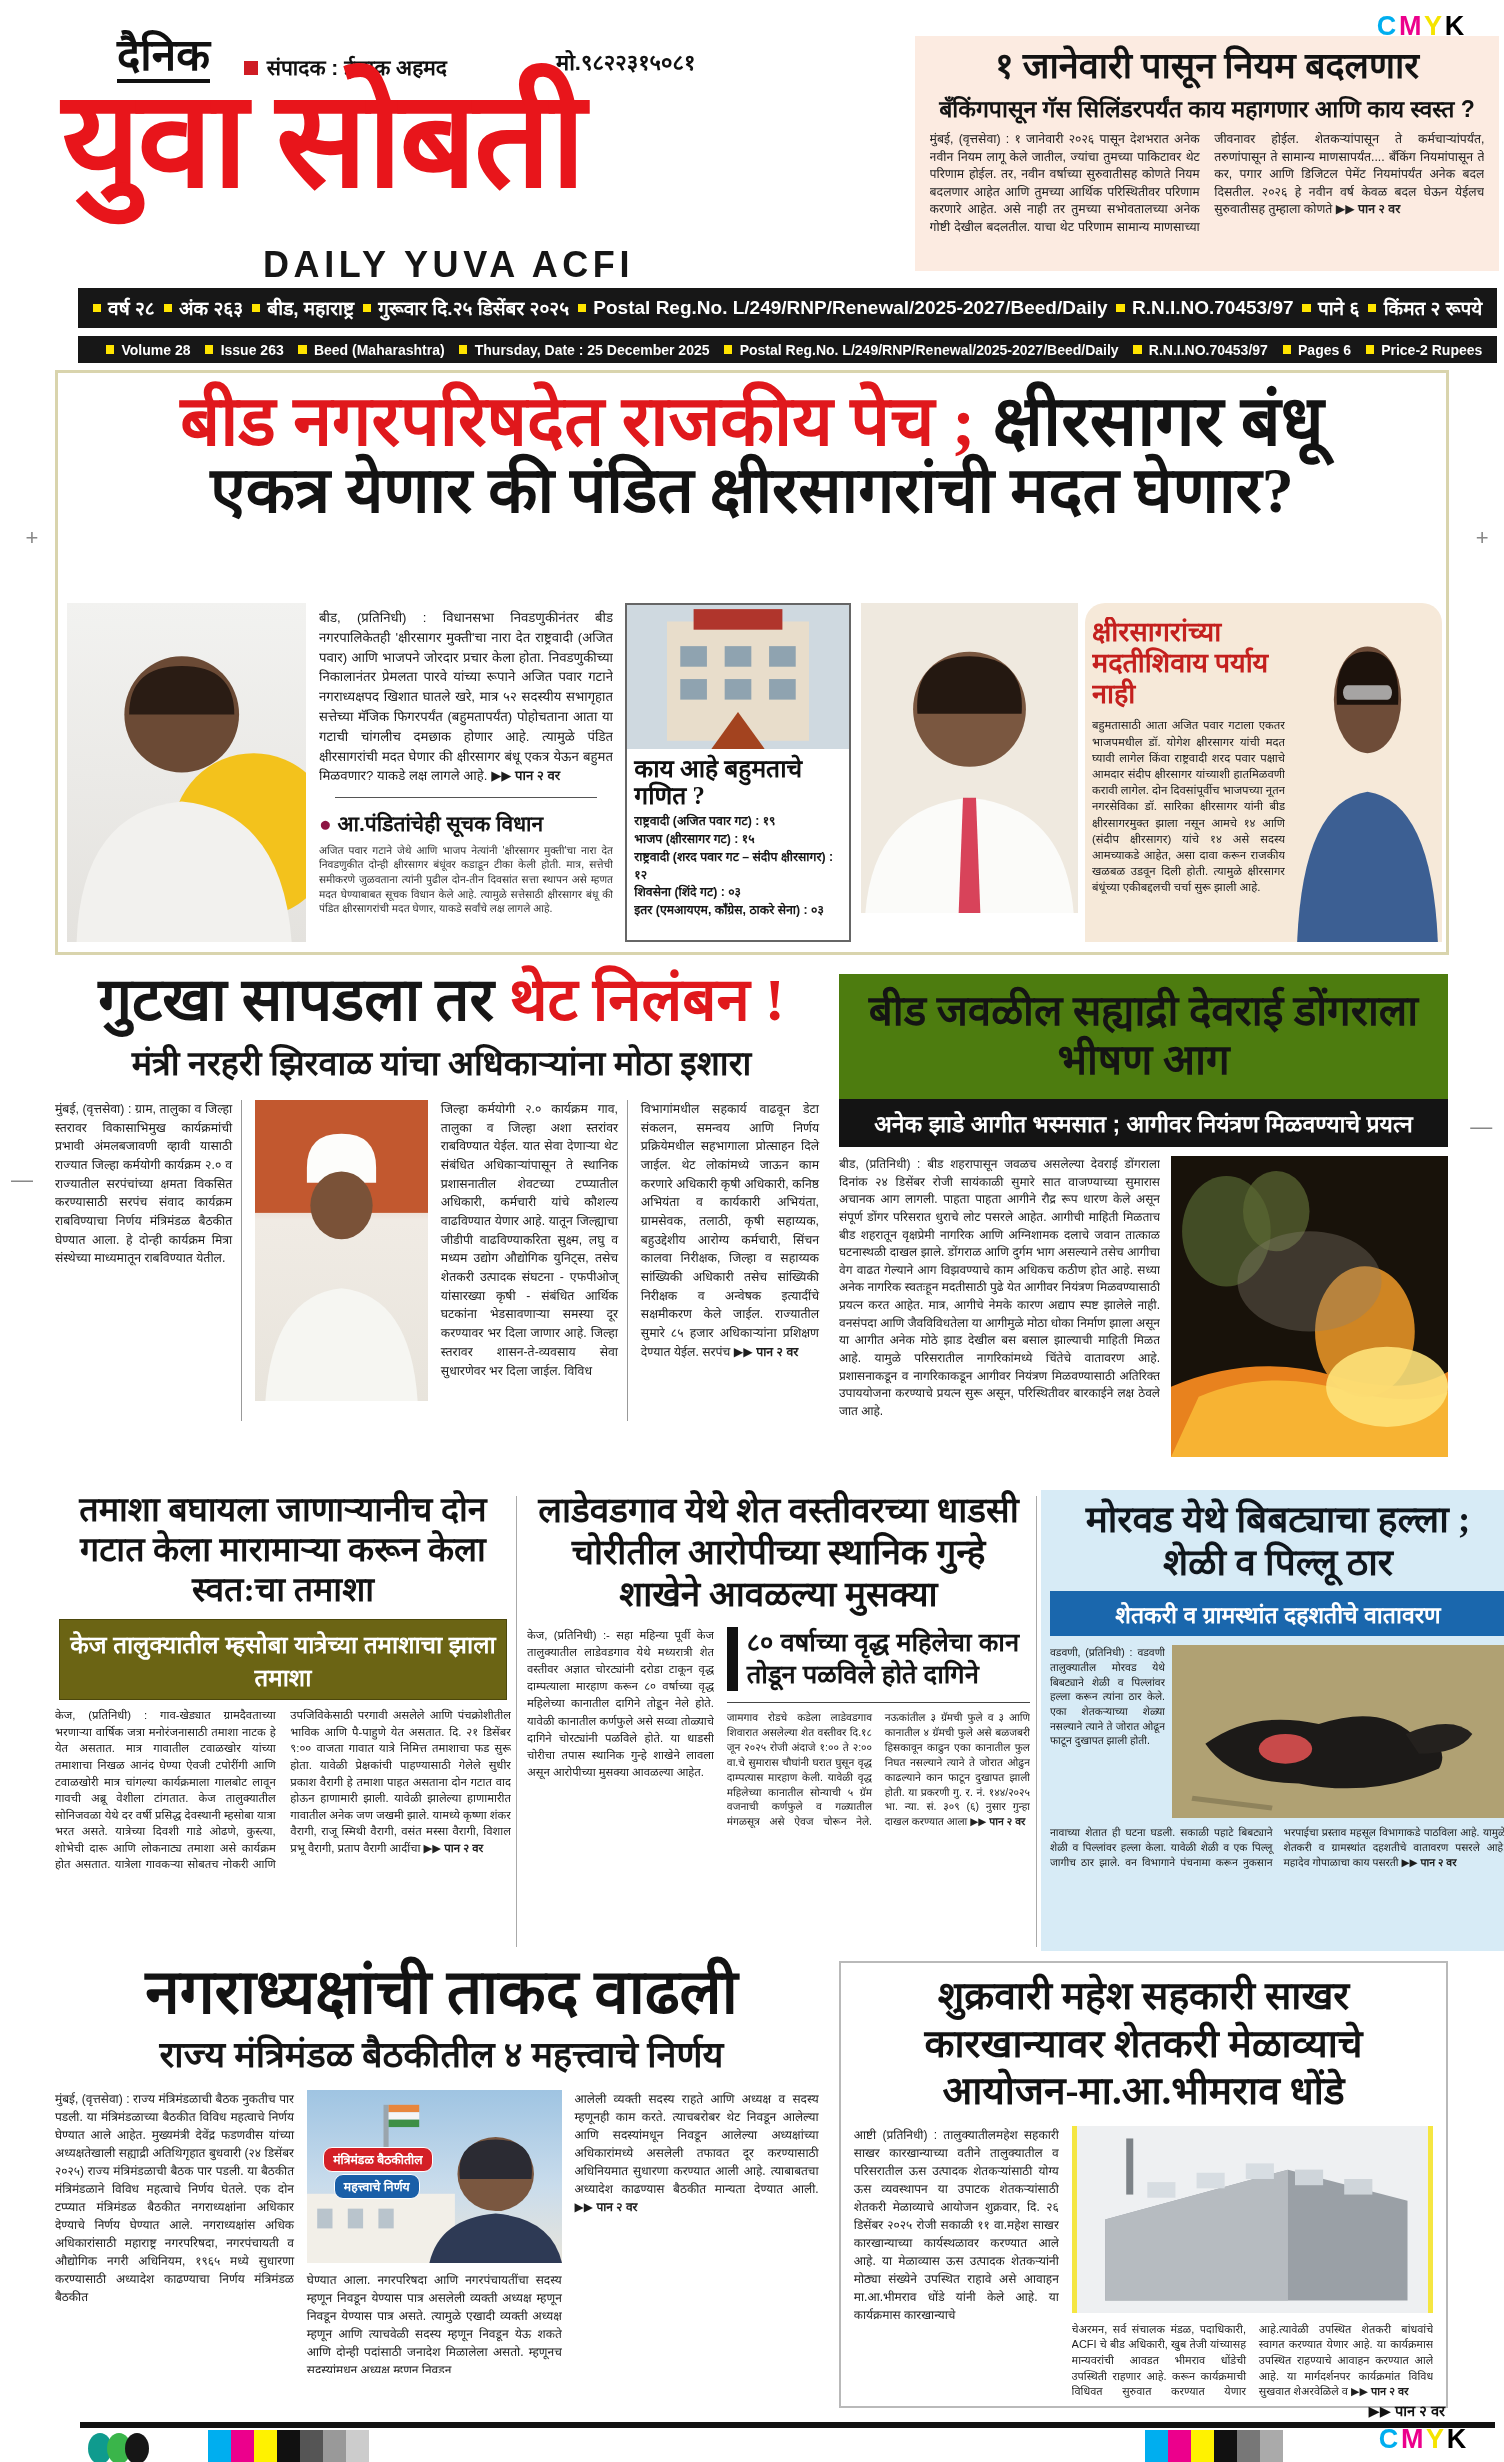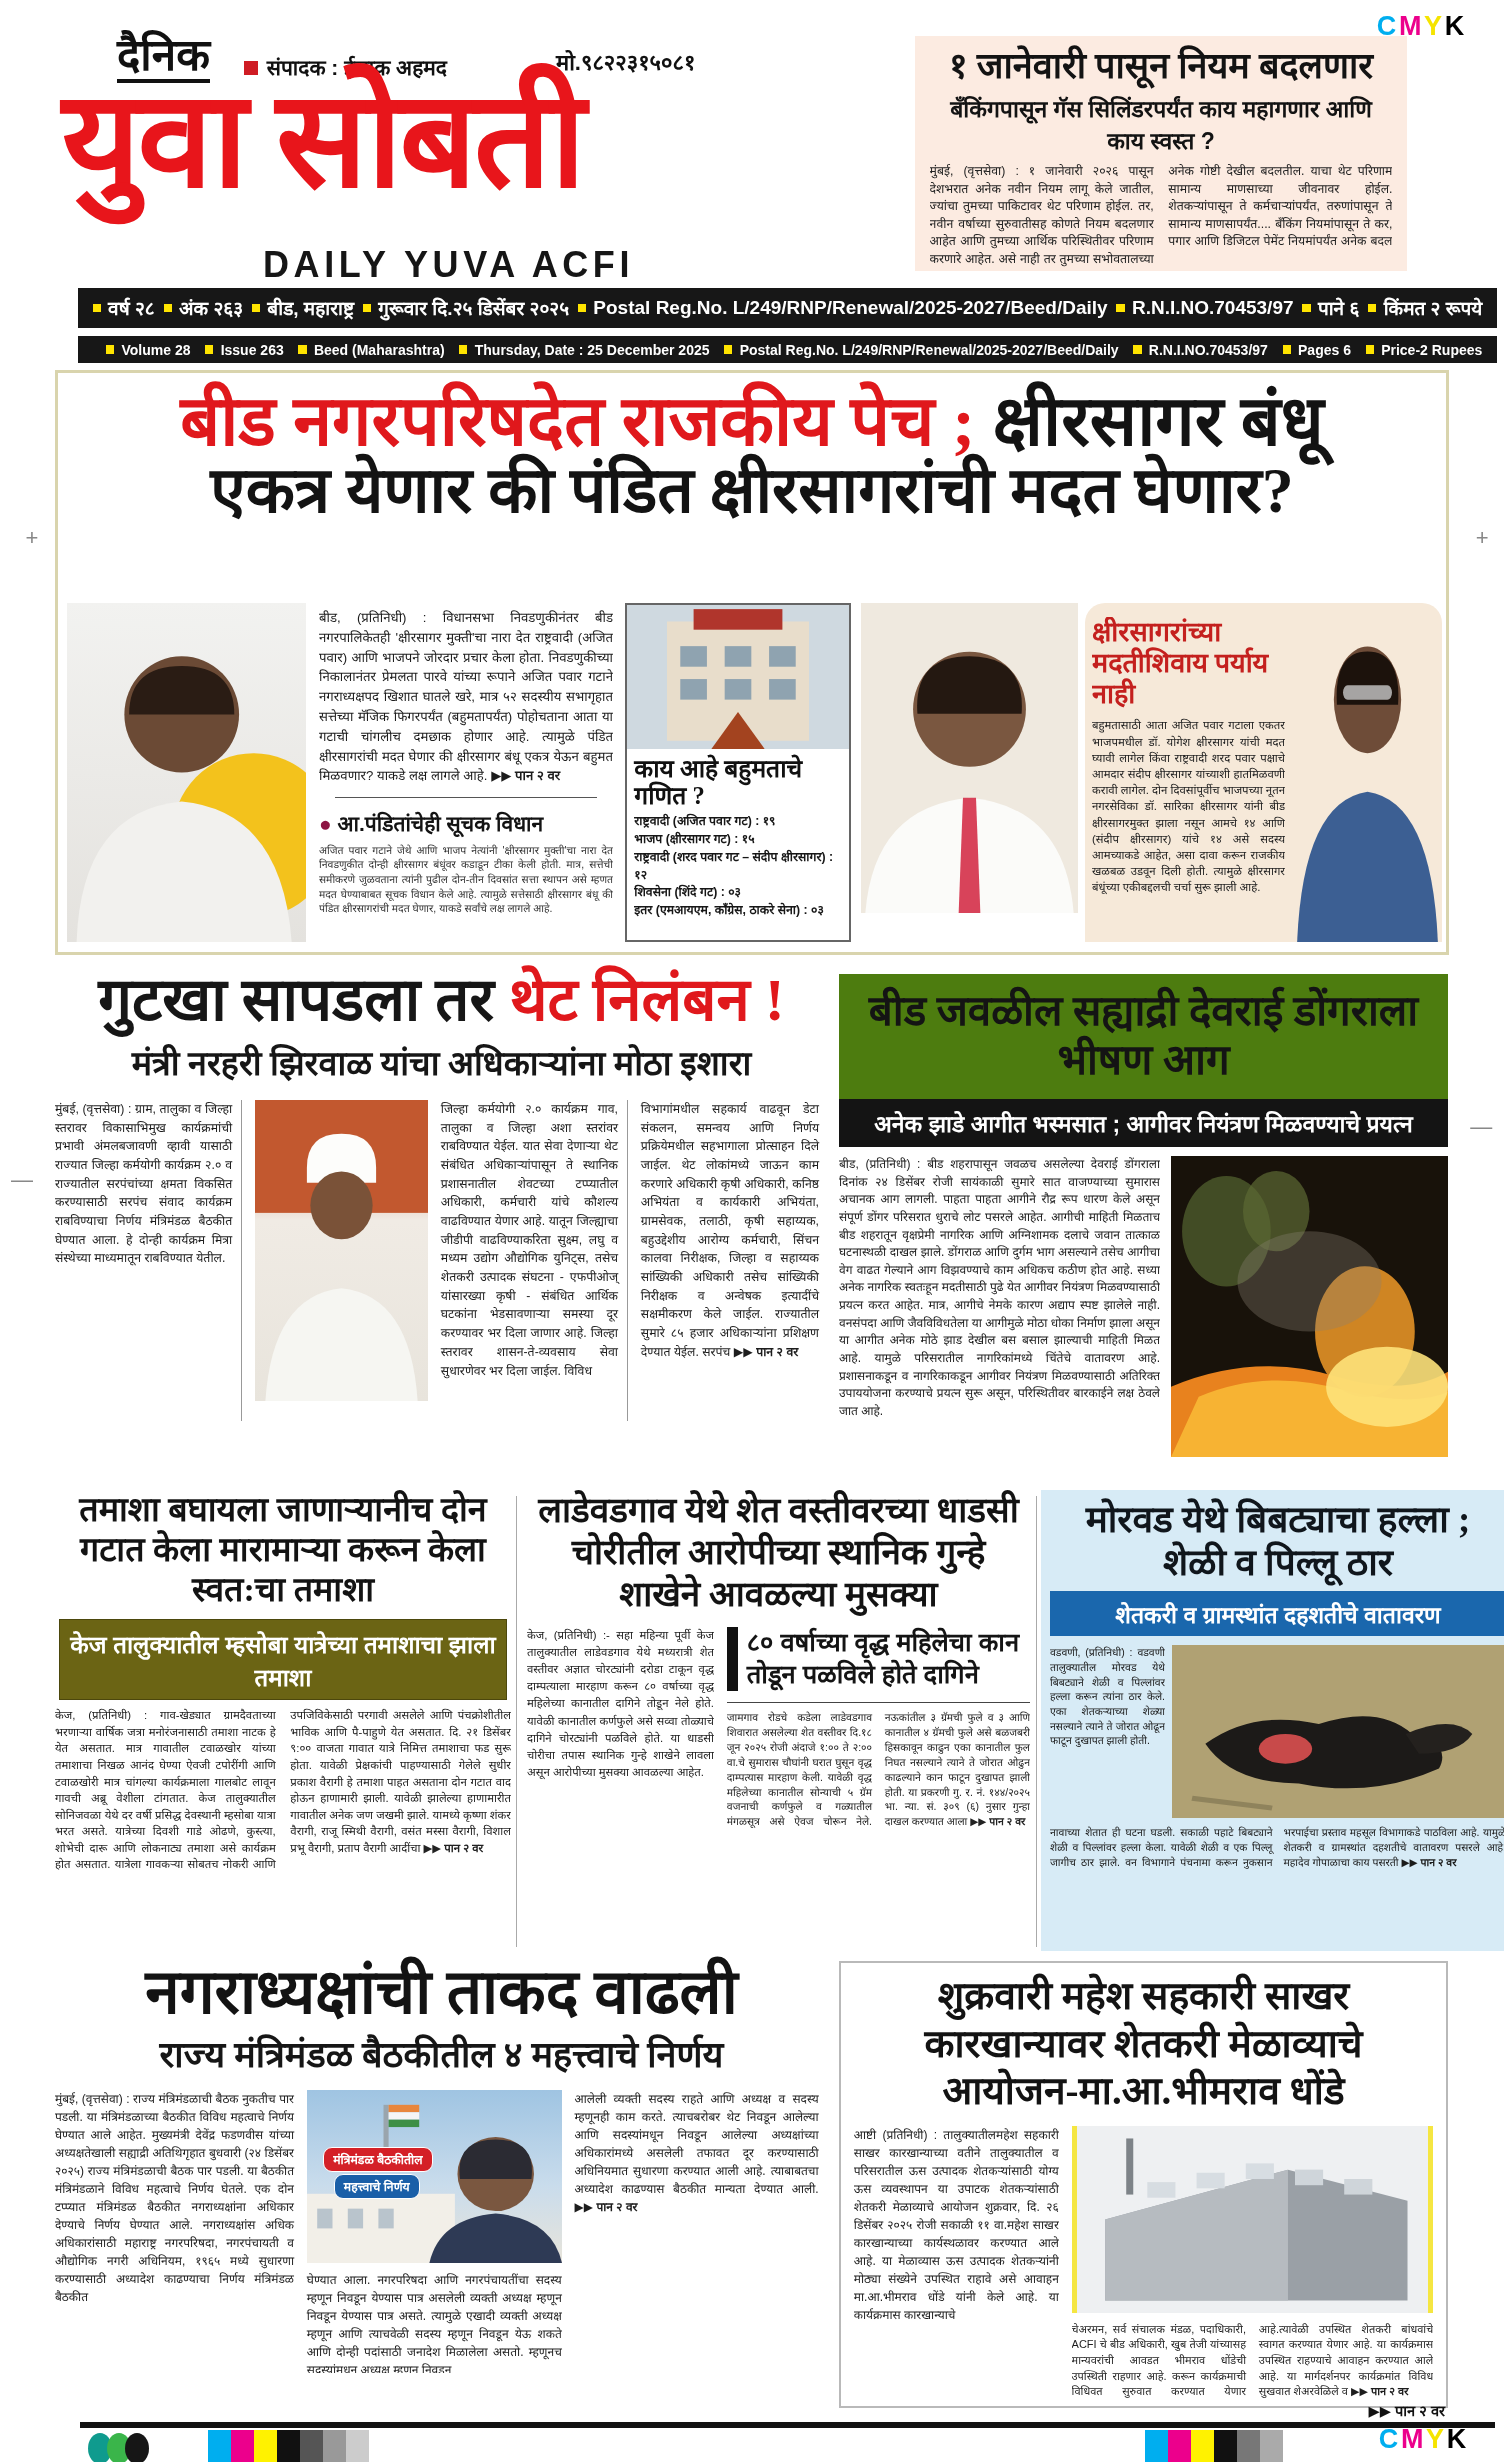--- a/index.html
+++ b/index.html
@@ -13,21 +13,21 @@
   .cmyk-bot { top:2424px; right:36px; }
   .c-c{color:#00aeef}.c-m{color:#ec008c}.c-y{color:#f5e400}.c-k{color:#000}
   .mast-dainik { position:absolute; left:117px; top:33px; font-size:44px; font-weight:800; color:#111; border-bottom:4.6px solid #111; line-height:1.05; font-family:"Liberation Serif","DejaVu Serif",serif; }
   .mast-editor { position:absolute; left:244px; top:53px; font-size:21px; font-weight:bold; color:#111; }
   .mast-editor .sq { display:inline-block; width:13.7px; height:13.7px; background:#cf1c24; margin-right:9px; }
   .mast-phone { position:absolute; left:556px; top:46px; font-size:22px; font-weight:bold; color:#111; }
   .logo { position:absolute; left:62px; top:57px; width:821px; font-size:135px; line-height:1.25; font-weight:800; color:#e8151b; letter-spacing:-2.7px; font-family:"Liberation Serif","DejaVu Serif",serif; white-space:nowrap; }
   .logo-en { position:absolute; left:263px; top:244px; font-size:36px; font-weight:800; letter-spacing:4.6px; color:#161616; }
 
   
-  .topbox { position:absolute; left:915px; top:36px; width:492px; height:235px; background:#fcebe1; padding:11px 14.6px 7.3px; }
+  .topbox { position:absolute; left:915px; top:36px; width:584px; height:235px; background:#fcebe1; padding:11px 14.6px 7.3px; }
   .topbox h1 { text-align:center; font-size:36px; font-weight:800; color:#131313; line-height:1.1; font-family:"Liberation Serif","DejaVu Serif",serif; }
   .topbox h2 { text-align:center; font-size:23px; font-weight:800; color:#131313; margin-top:5.5px; }
   .topbox .cols { margin-top:7.3px; column-count:2; column-gap:14.6px; font-size:12.3px; line-height:1.42; text-align:justify; color:#222; height:119px; overflow:hidden; }
   .topbox .jump { font-size:12.3px; }
 
   
   .strip { position:absolute; left:78px; width:1419px; background:#171717; color:#fff; display:flex; align-items:center; justify-content:space-between; padding:0 14.6px; }
   .strip-mr { top:288px; height:40px; font-size:19px; font-weight:bold; }
   .strip-en { top:336px; height:27px; font-size:14px; font-weight:bold;padding-left:28px; }
   .strip .it { display:flex; align-items:center; white-space:nowrap; }

